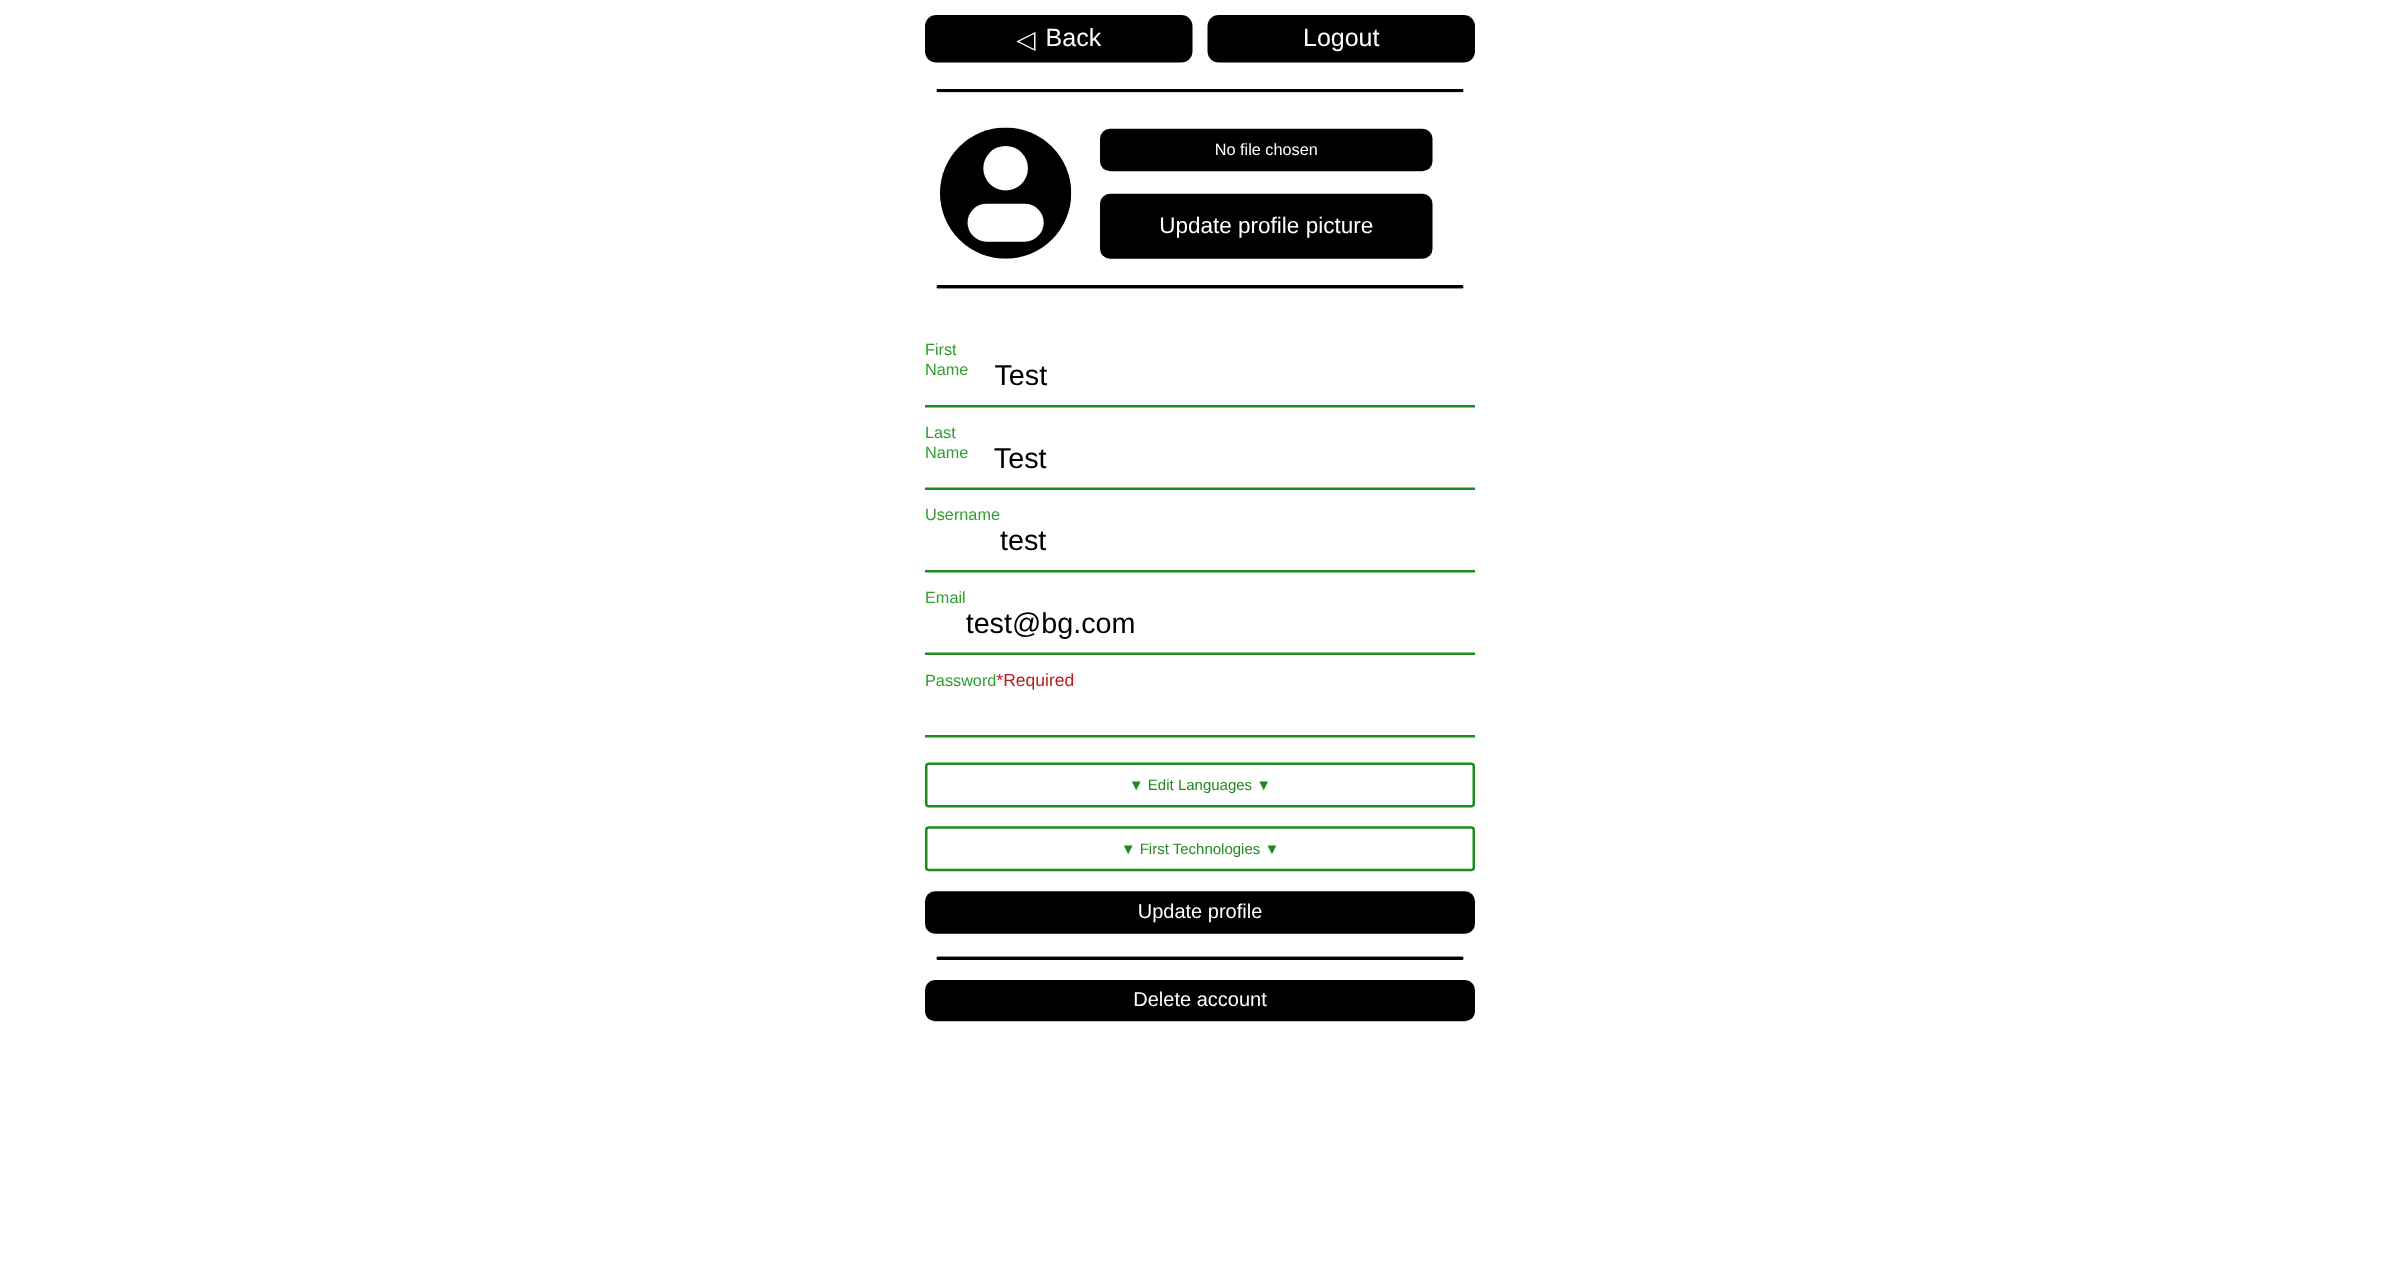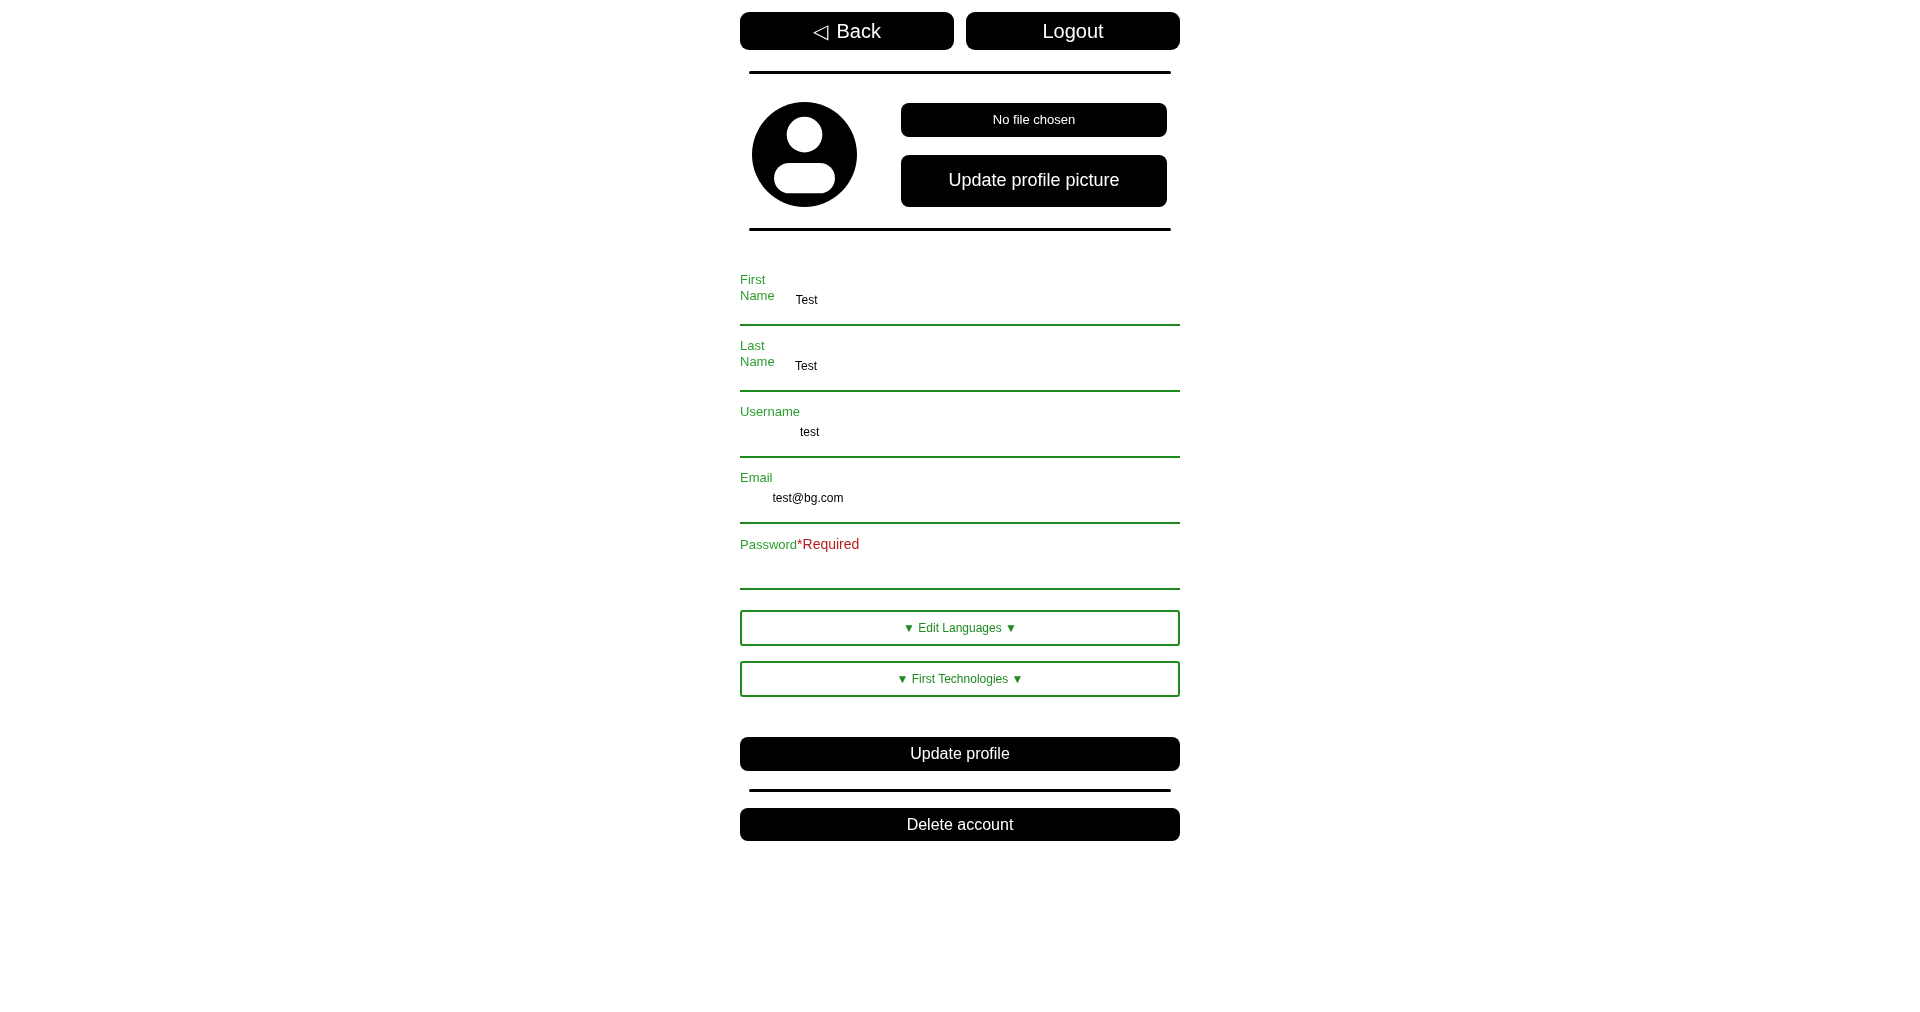--- a/index.html
+++ b/index.html
@@ -48,21 +48,20 @@
     border-radius: 2px;
     margin: 21px 9px 0 9px;
   }
 
   
   .avatar-section {
     margin-top: 28px;
     display: flex;
     align-items: center;
     padding-left: 12px;
-    gap: 21px;
   }
   .avatar {
     width: 105px;
     height: 105px;
     flex: 0 0 105px;
   }
   .avatar-buttons {
     margin-left: 23px;
     display: flex;
     flex-direction: column;
@@ -103,21 +102,21 @@
   }
   .required-note {
     color: #b91c1c;
     font-size: 14px;
     line-height: 16px;
   }
   .field-input {
     border: none;
     outline: none;
     background: transparent;
-    font-size: 12px;
+    font-size: 23px;
     color: #000000;
     margin-top: 4px;
     padding: 0;
     width: 100%;
     font-family: "Liberation Sans", sans-serif;
   }
 
   
   .btn-green-outline {
     width: 100%;
@@ -128,21 +127,21 @@
     color: #1f8a1f;
     font-size: 12px;
     cursor: pointer;
     font-family: "Liberation Sans", sans-serif;
   }
   .btn-edit-languages { margin-top: 20px; }
   .btn-edit-technologies { margin-top: 15px; }
 
   
   .btn-update-profile {
-    margin-top: 40px;
+    margin-top: 16px;
     width: 100%;
     height: 34px;
     font-size: 16px;
     border-radius: 8px;
   }
   .divider-danger { margin-top: 18px; }
   .btn-delete-account {
     margin-top: 16px;
     width: 100%;
     height: 33px;

